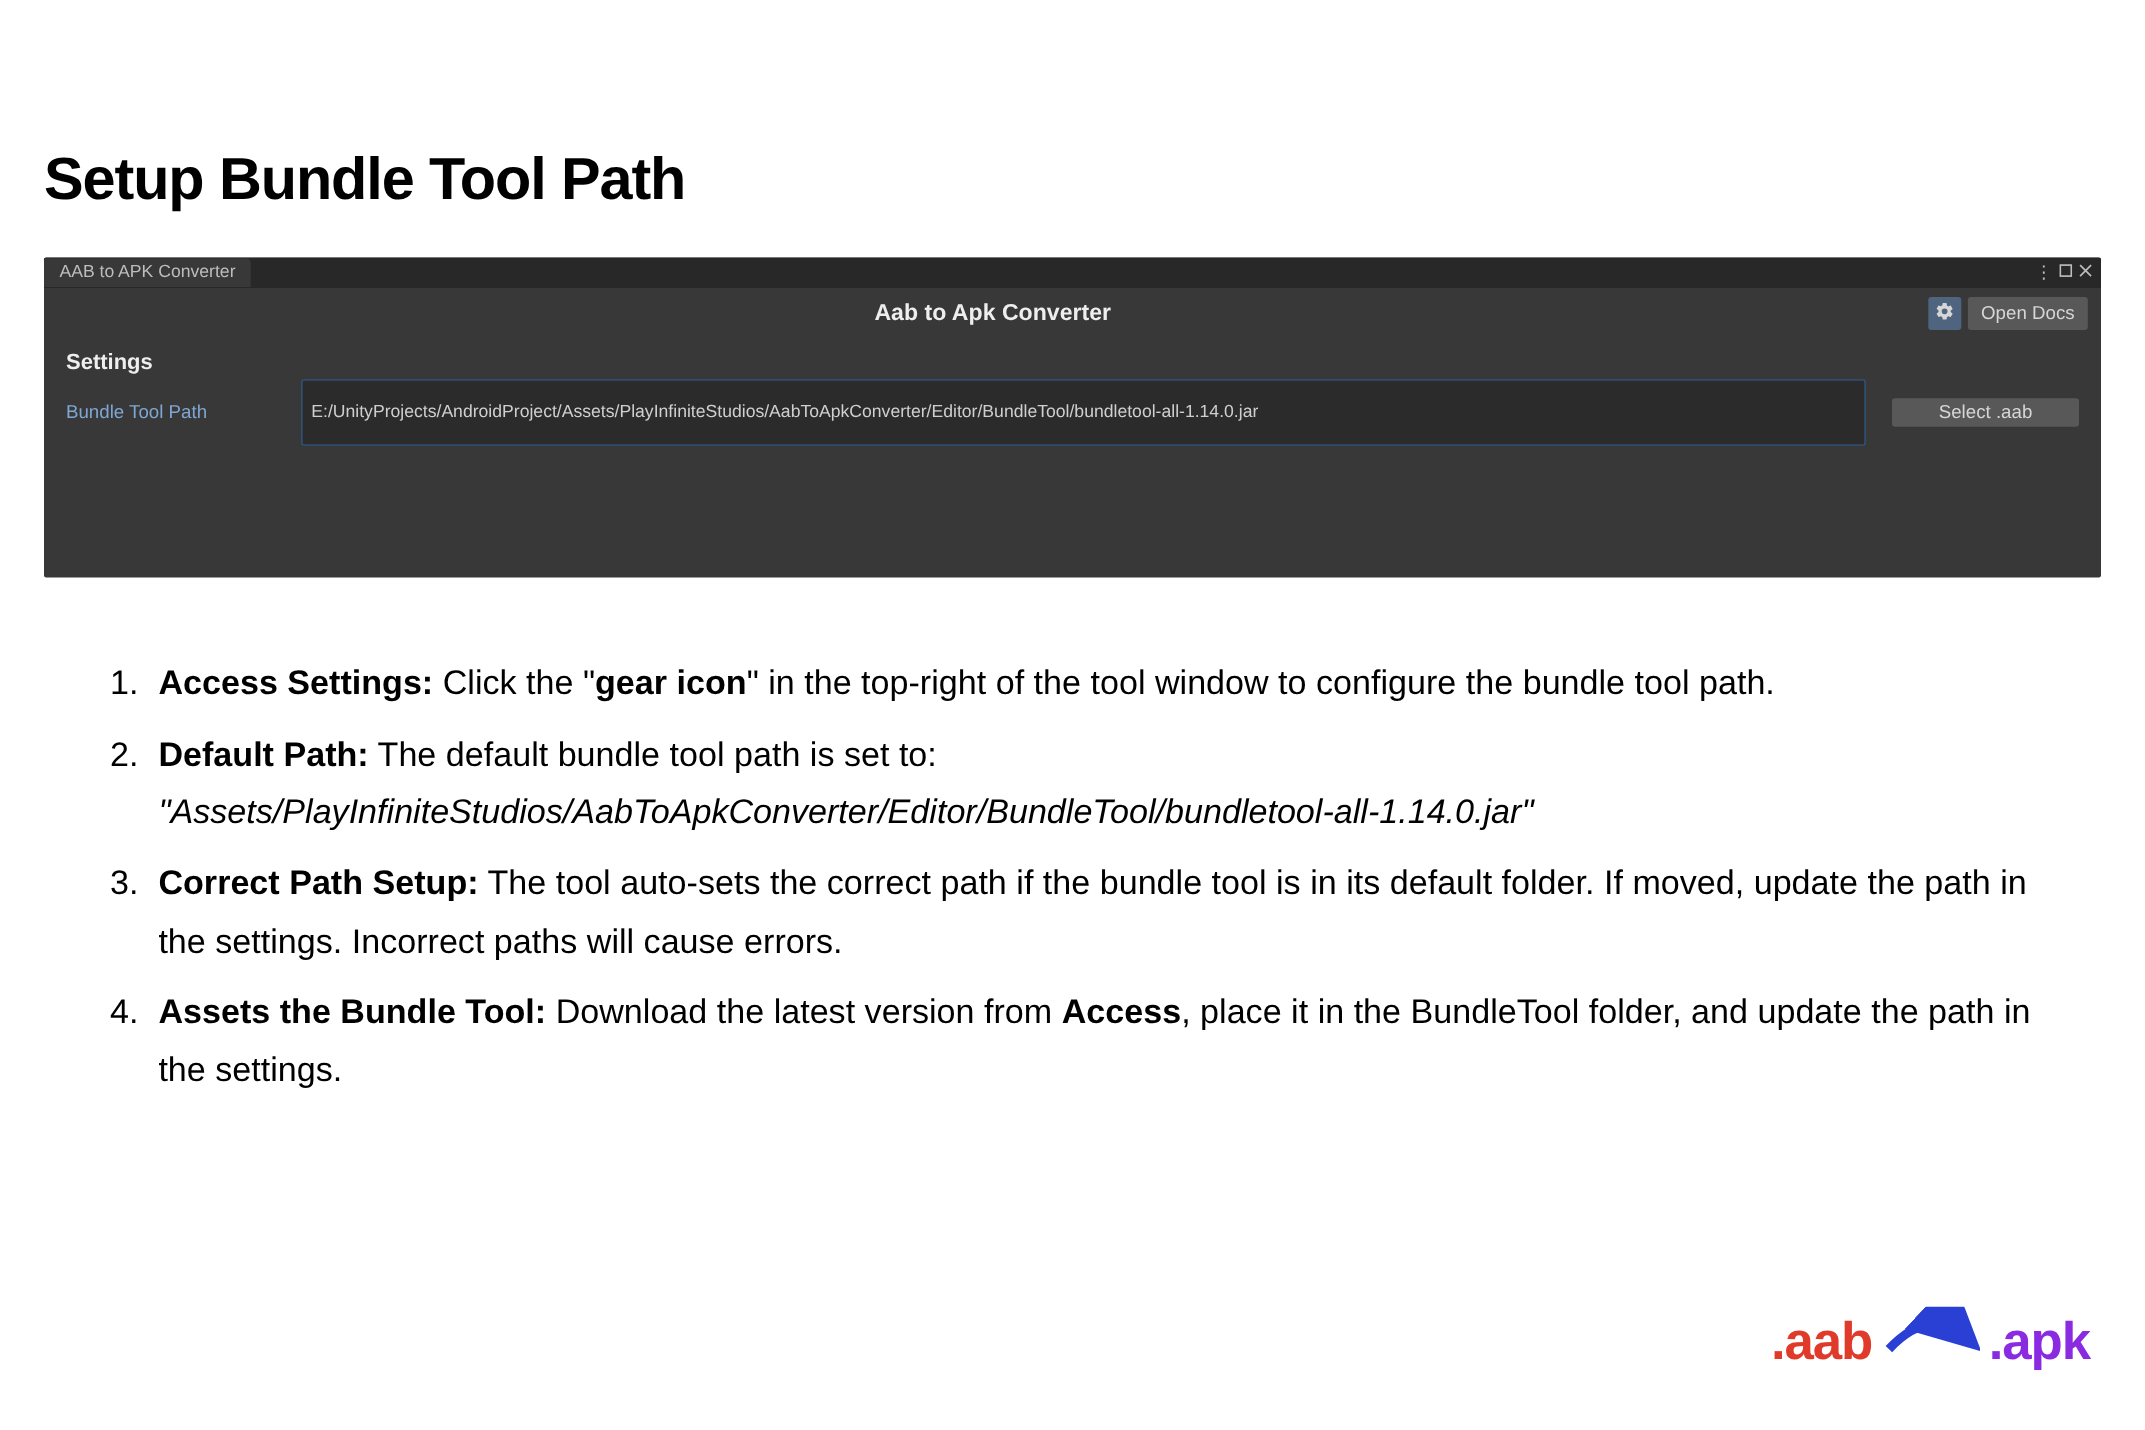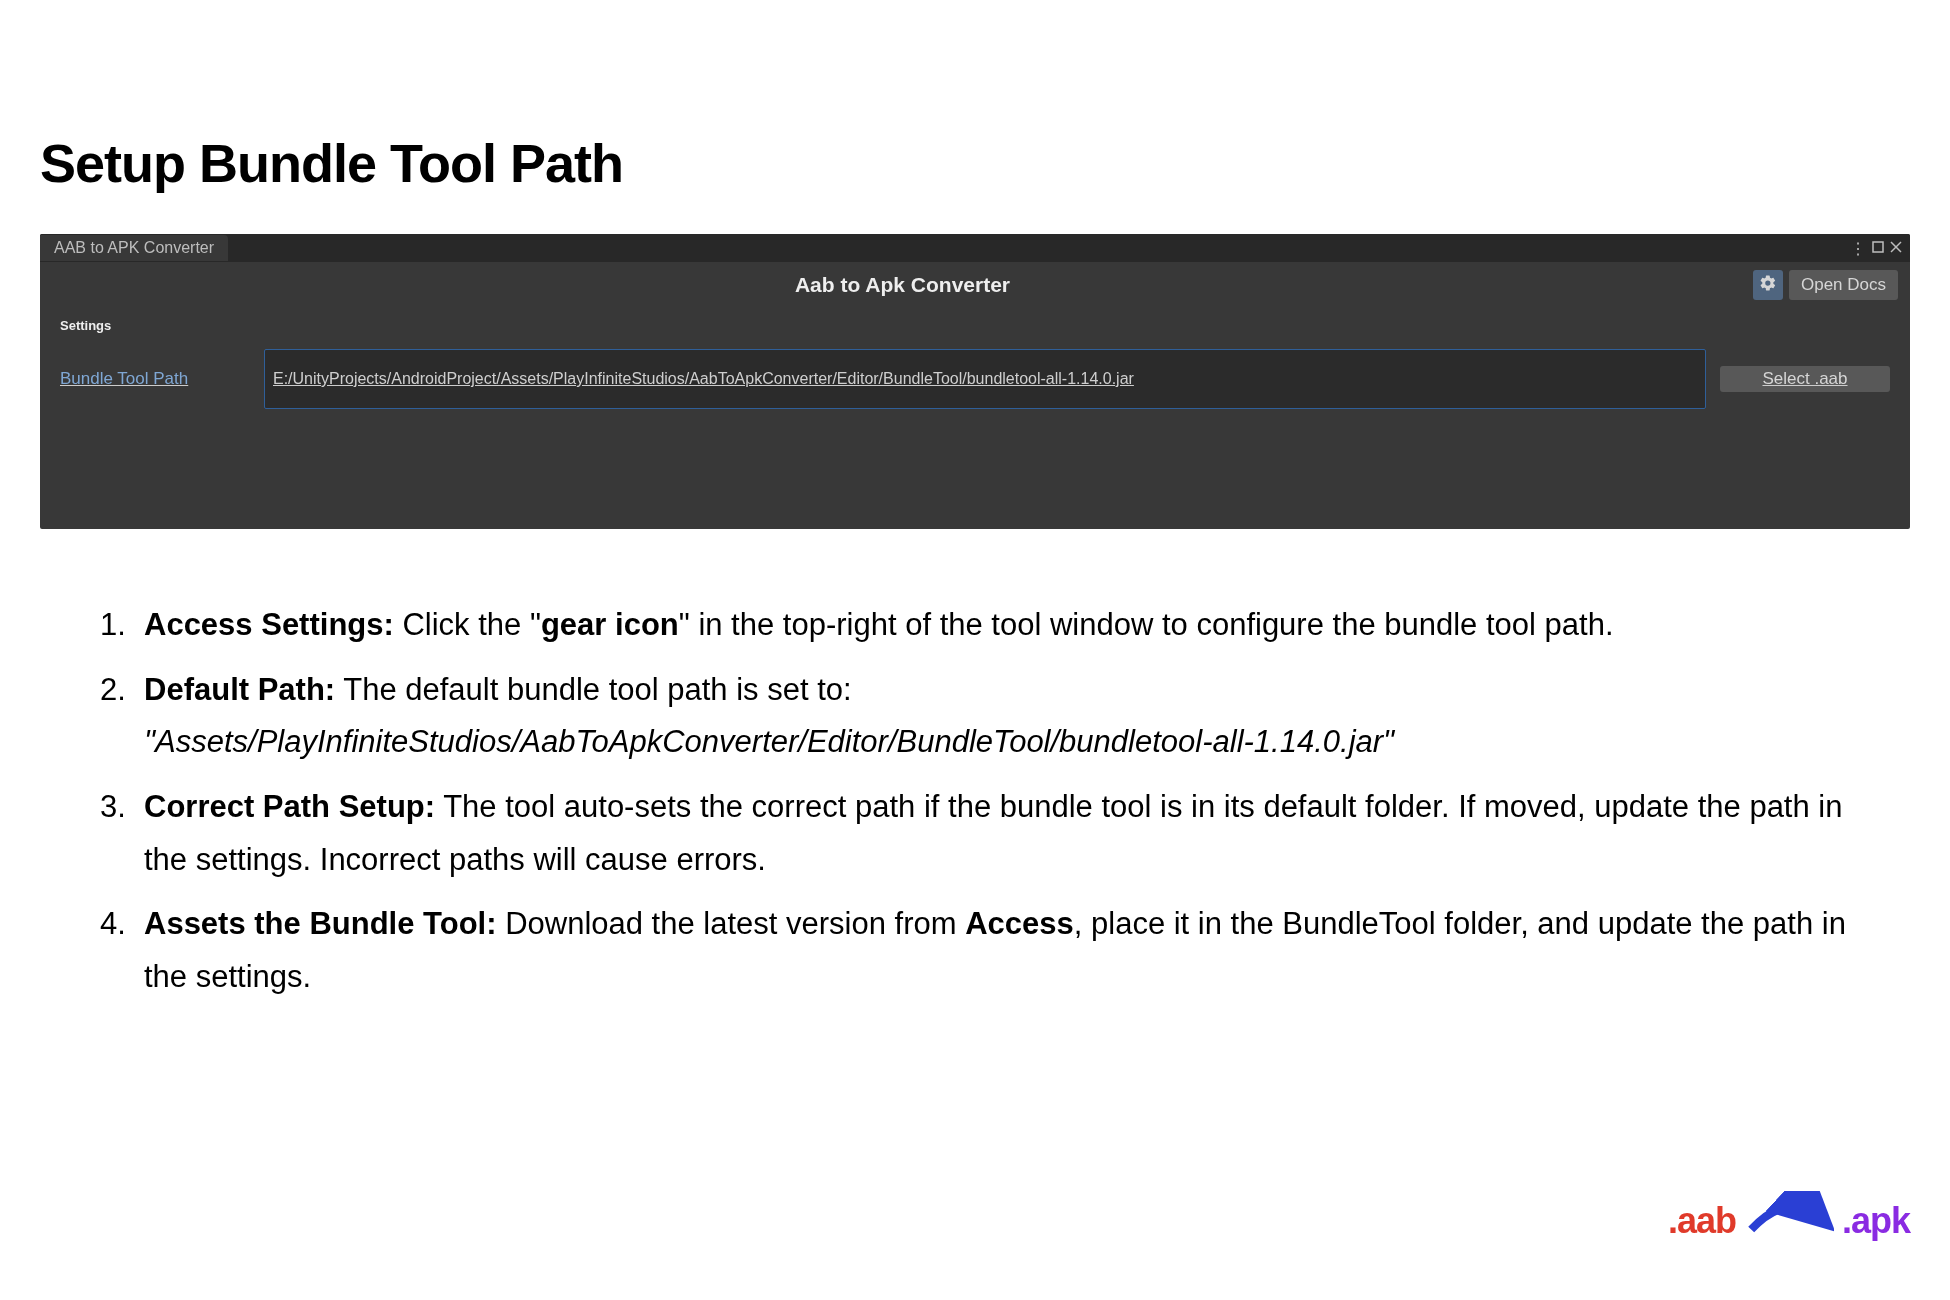--- a/index.html
+++ b/index.html
@@ -88,28 +88,27 @@
     border-radius: 3px;
     font-size: 17px;
     cursor: pointer;
   }
   .settings-block {
     padding: 10px 20px 120px 20px;
   }
   .settings-heading {
     color: #eeeeee;
     font-weight: 600;
-    font-size: 13px;
-    margin-bottom: 16px;
+    font-size: 20px;
+    margin-bottom: 4px;
   }
   .settings-row {
     display: flex;
     align-items: center;
-    gap: 14px;
-    text-decoration: underline;
+    gap: 24px;
   }
   .field-label {
     width: 190px;
     color: #7fa7d4;
     font-size: 17px;
   }
   .path-input {
     flex: 1;
     background: #2b2b2b;
     border: 1px solid #2f5f99;
@@ -153,28 +152,28 @@
     font-weight: 400;
   }
   .instructions strong { font-weight: 700; }
   .instructions .bold-em { font-weight: 700; }
   .instructions .quoted-path {
     font-style: italic;
     display: block;
   }
   .footer-logo {
     position: absolute;
-    right: 40px;
+    right: 50px;
     bottom: 50px;
     display: flex;
     align-items: center;
     gap: 8px;
     font-family: "Arial Black", Arial, sans-serif;
     font-weight: 900;
-    font-size: 36px;
+    font-size: 48px;
     letter-spacing: -1px;
     justify-content: flex-end;
   }
   .aab-text { color: #e03a2a; }
   .apk-text { color: #8a2be2; }
   .arrow-svg { width: 90px; height: 50px; }
 </style>
 </head>
 <body>
 

